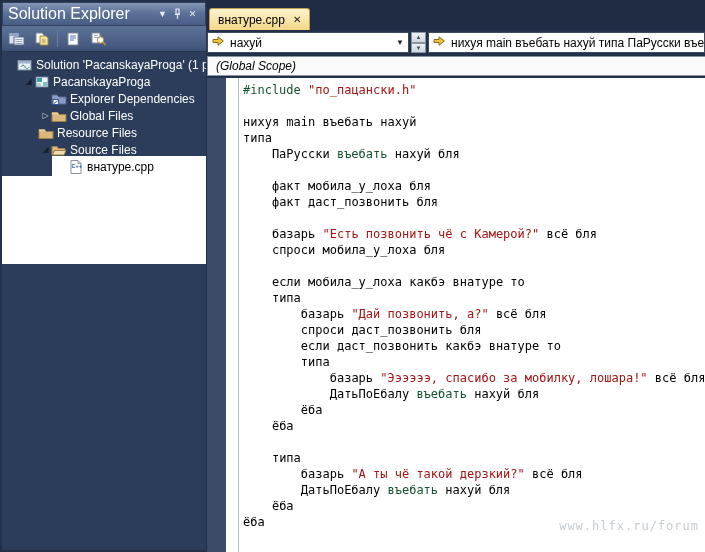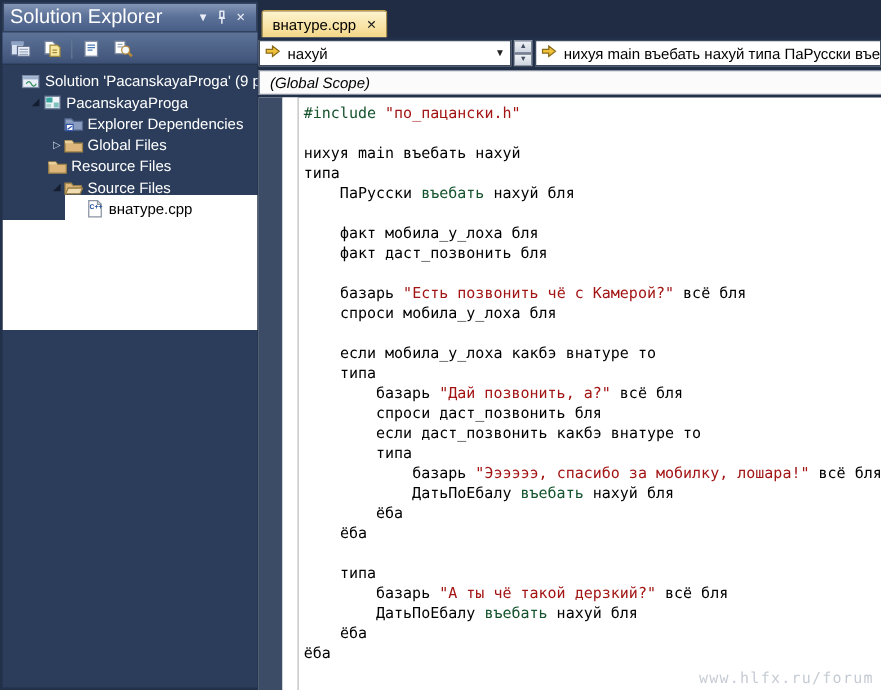--- a/index.html
+++ b/index.html
@@ -58,21 +58,21 @@
   .gutter{width:12px;flex:0 0 12px;background:#ffffff;}
   .vline{width:1px;flex:0 0 1px;background:#bdbdbd;}
   .code{flex:1;padding:4px 0 0 4px;font-family:"DejaVu Sans Mono",monospace;font-size:12px;
     line-height:16px;white-space:pre;overflow:hidden;color:#000;}
   .code-line{height:16px;}
   .tk-k{color:#000000;}
   .tk-b{color:#14532d;}
   .tk-s{color:#a31515;}
   .tk-n{color:#000000;}
 
-  .watermark{position:absolute;right:6px;bottom:3px;font-family:"DejaVu Sans Mono",monospace;
+  .watermark{position:absolute;right:6px;bottom:19px;font-family:"DejaVu Sans Mono",monospace;
     font-size:12px;color:#c6ccd4;letter-spacing:1px;}
 </style>
 </head>
 <body>
 
 <div class="app">
 
   <div class="sidebar">
     <div class="se-titlebar">
       <span class="se-title">Solution Explorer</span>
@@ -121,21 +121,21 @@
       <div class="patch patch2"></div>
     <div class="tree-row" style="padding-left: 4px;">
           <span class="expander none"></span>
           <span class="tree-icon">
             <svg width="16" height="16">
               <rect x="1" y="3.5" width="13" height="9.5" fill="#e8eef7" stroke="#7a8aa5"></rect>
               <rect x="1.5" y="4" width="12" height="2.5" fill="#9db0cc"></rect>
               <path d="M4 10c1.2-2.4 3-2.4 4 0s2.8 2.4 4 0" stroke="#2e8b57" fill="none"></path>
             </svg>
           </span>
-          <span class="tree-label">Solution 'PacanskayaProga' (9 p</span>
+          <span class="tree-label">Solution 'PacanskayaProga' (1 p</span>
         </div>
         <div class="tree-row" style="padding-left: 21px;">
           <span class="expander expanded">◢</span>
           <span class="tree-icon">
             <svg width="16" height="16">
               <rect x="2" y="3" width="12" height="10" fill="#f3f6fa" stroke="#6b7b96"></rect>
               <rect x="3" y="4" width="5" height="4" fill="#3aa6a0"></rect>
               <rect x="9" y="8" width="4" height="4" fill="#7fc3bf"></rect>
               <rect x="3" y="9" width="4" height="3" fill="#aed3d0"></rect>
             </svg>

